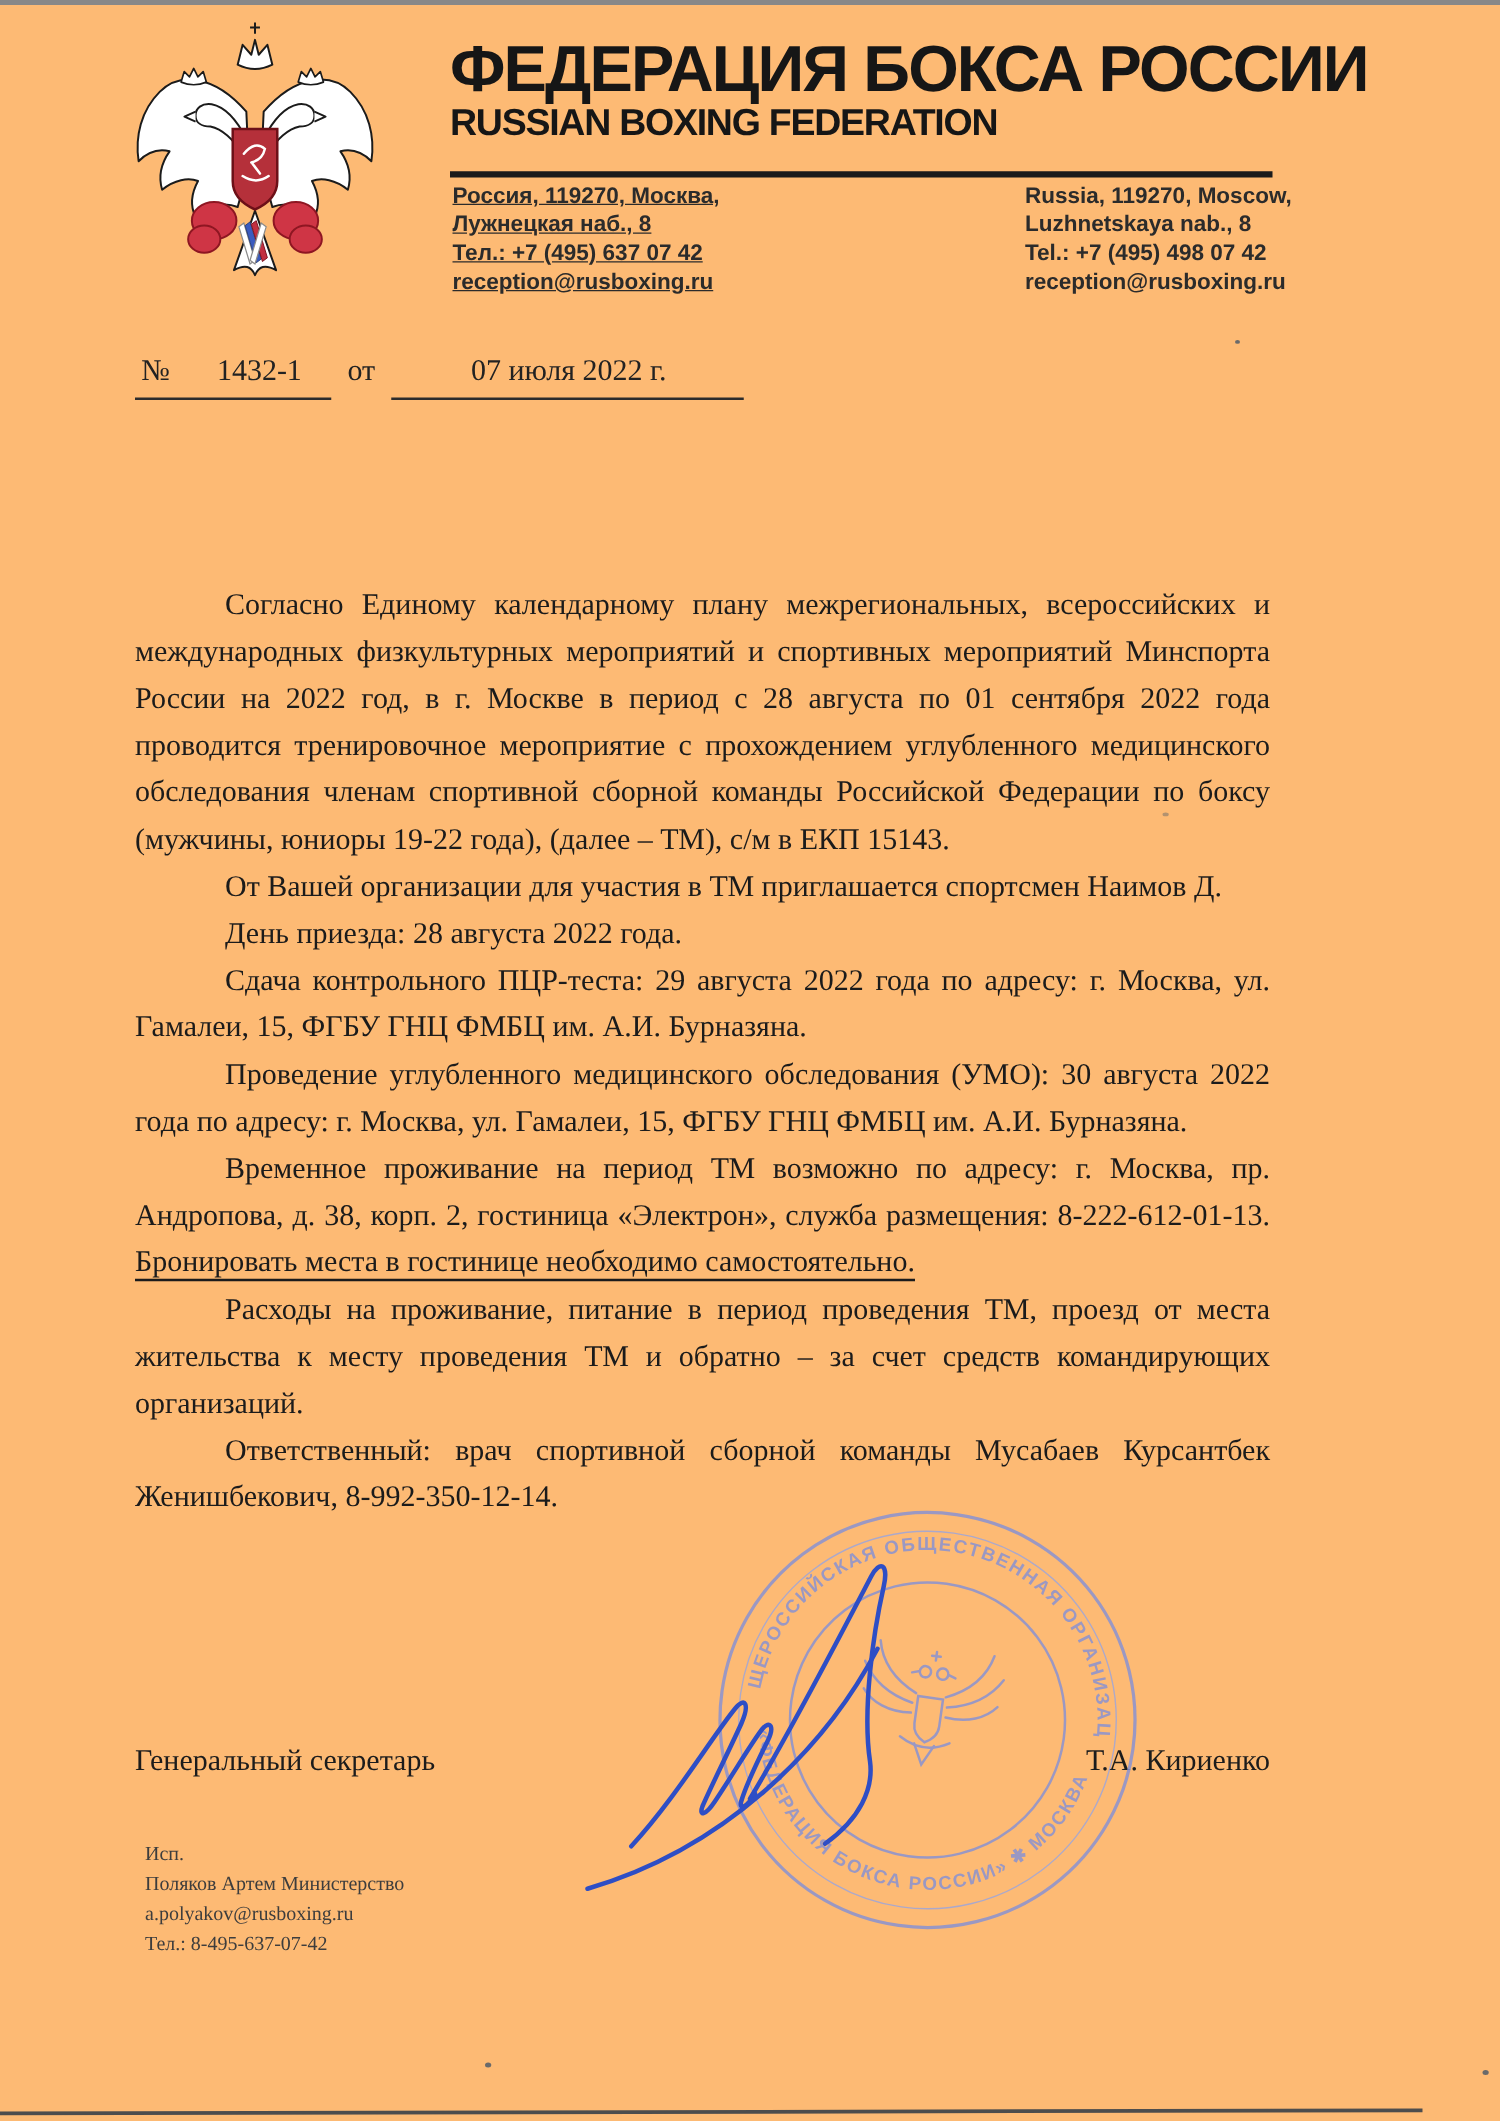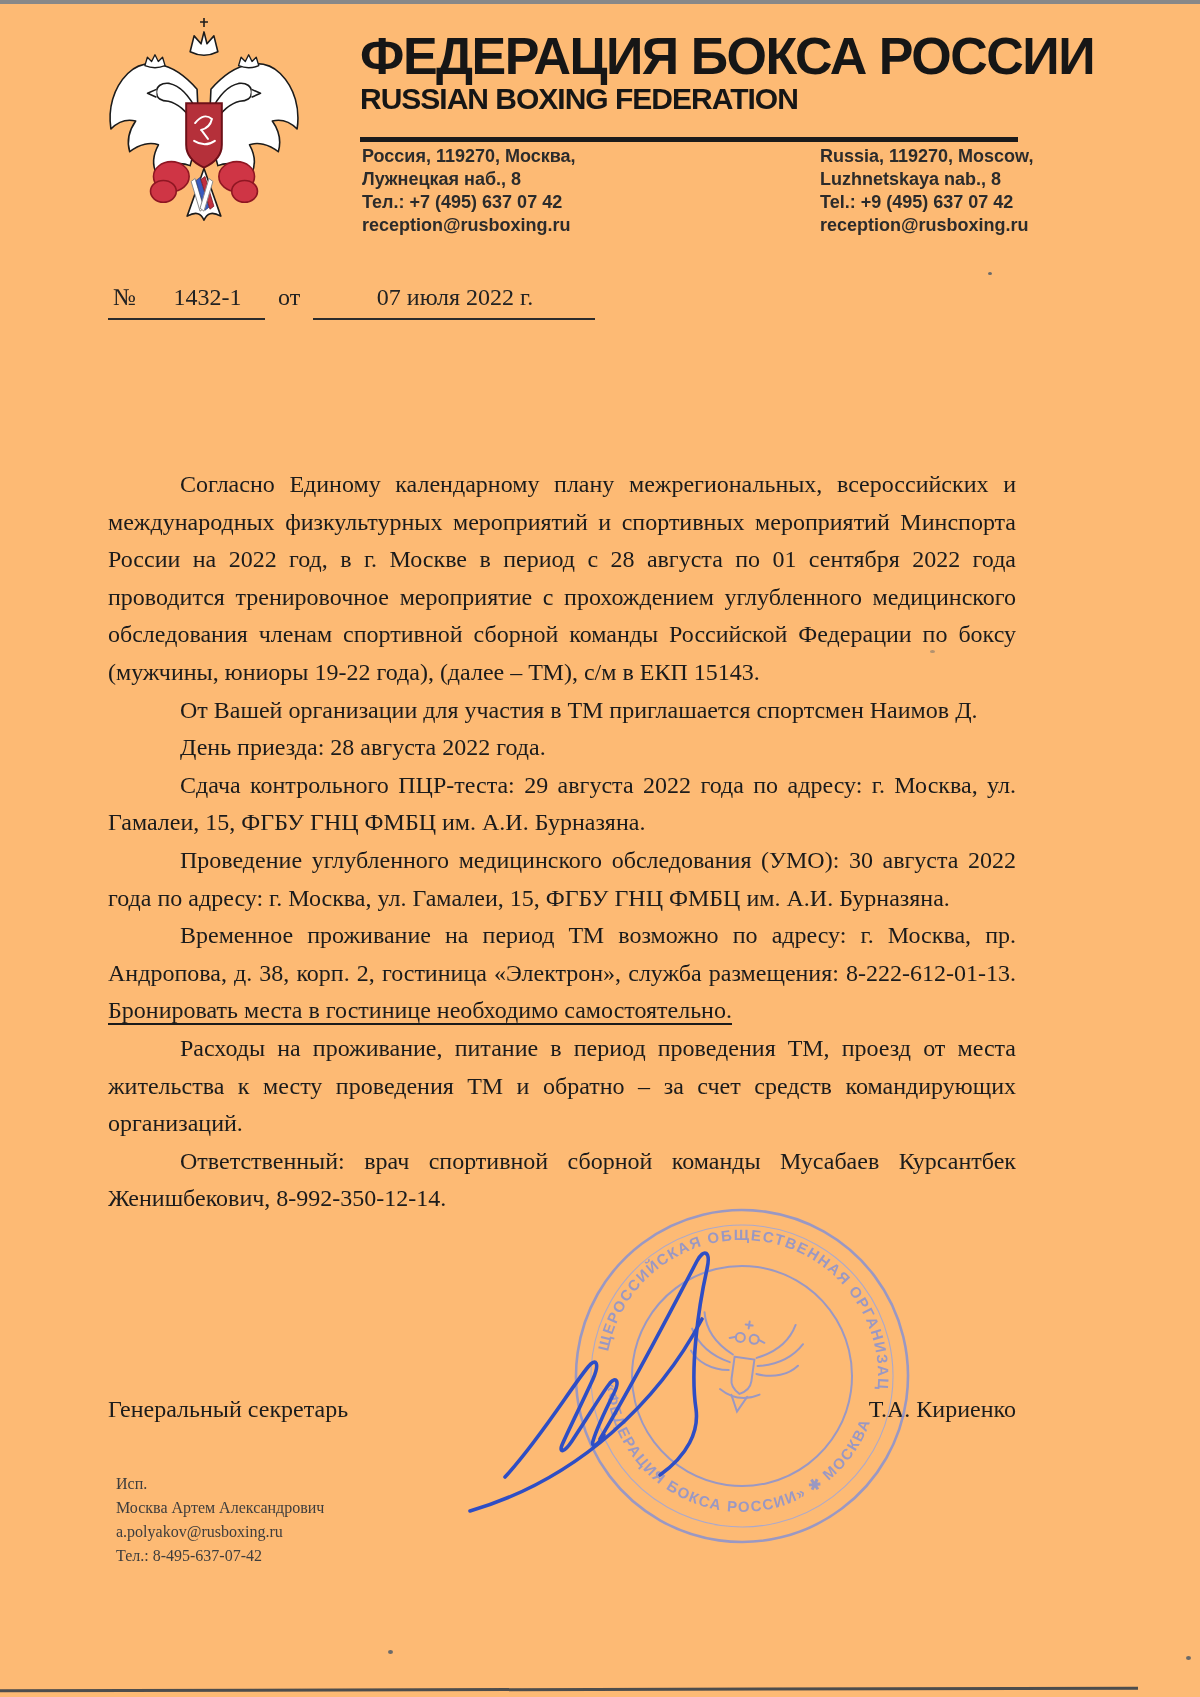--- a/index.html
+++ b/index.html
@@ -9,21 +9,21 @@
   .emblem{position:absolute;left:100px;top:8px;width:208px;height:228px;}
   .title-ru{position:absolute;left:360px;top:22px;width:660px;
             font-family:"Liberation Sans",sans-serif;font-weight:bold;
             font-size:52px;letter-spacing:-1.5px;color:#161616;white-space:nowrap;}
   .title-en{position:absolute;left:360px;top:78px;width:660px;
             font-family:Liberation Sans, sans-serif;font-weight:bold;
             font-size:30px;letter-spacing:-1px;color:#161616;white-space:nowrap;}
   .head-rule{position:absolute;left:360px;top:133px;width:658px;height:5px;background:#1b1b1b;}
   .addr{position:absolute;top:141px;font-family:"Liberation Sans",sans-serif;
         font-size:18px;font-weight:bold;color:#2b2b2b;line-height:23px;}
-  .addr-ru{left:362px;width:330px;}
+  .addr-ru{left:362px;width:330px;text-decoration:underline;}
   .addr-en{left:820px;width:260px;}
   
   .ref{position:absolute;font-size:24px;color:#222;}
   .u-line{position:absolute;height:2px;background:#2c2c2c;}
   .ref-center{text-align:center;display:inline-block;}
   
   .recipient{position:absolute;left:108px;top:330px;width:908px;text-align:right;
              font-size:24px;color:#1c1c1c;}
   .body-text{position:absolute;left:108px;top:462px;width:908px;
              font-size:24px;line-height:37.6px;text-align:justify;color:#1b1b1b;}
@@ -102,21 +102,21 @@
 
   <div class="addr addr-ru">
     <div>Россия, 119270, Москва,</div>
     <div>Лужнецкая наб., 8</div>
     <div>Тел.: +7 (495) 637 07 42</div>
     <div>reception@rusboxing.ru</div>
   </div>
   <div class="addr addr-en">
     <div>Russia, 119270, Moscow,</div>
     <div>Luzhnetskaya nab., 8</div>
-    <div>Tel.: +9 (495) 637 07 42</div>
+    <div>Tel.: +7 (495) 498 07 42</div>
     <div>reception@rusboxing.ru</div>
   </div>
 
   <span class="ref" style="left:113px;top:280px;">№</span>
   <span class="ref ref-center" style="left:150px;top:280px;width:115px;">1432-1</span>
   <div class="u-line" style="left:108px;top:314px;width:157px;"></div>
   <span class="ref" style="left:278px;top:280px;">от</span>
   <span class="ref ref-center" style="left:330px;top:280px;width:250px;">07 июля 2022 г.</span>
   <div class="u-line" style="left:313px;top:314px;width:282px;"></div>
 
@@ -170,21 +170,21 @@
 
     <g stroke="#2e4ec5" stroke-width="3.6" fill="none" stroke-linecap="round" stroke-linejoin="round">
       <path d="M 55 278 C 90 240, 120 190, 138 168 C 146 158, 150 164, 143 180 C 132 204, 118 232, 112 246 C 109 254, 114 254, 122 242 C 138 218, 152 194, 160 184 C 166 177, 170 182, 164 194 C 154 214, 146 232, 143 242 C 141 249, 147 248, 154 236"></path>
       <path d="M 150 240 C 180 190, 222 110, 247 62 C 254 49, 261 52, 257 70 C 248 110, 240 170, 246 210 C 249 232, 238 256, 210 276"></path>
       <path d="M 252 120 C 210 200, 130 280, 20 312"></path>
     </g>
   </svg>
 
   <div class="footer">
     <div>Исп.</div>
-    <div>Москва Артем Александрович</div>
+    <div>Поляков Артем Министерство</div>
     <div>a.polyakov@rusboxing.ru</div>
     <div>Тел.: 8-495-637-07-42</div>
   </div>
 
   <div class="scan-edge"></div>
   <div class="speck" style="left:988px;top:268px;width:4px;height:3px;"></div>
   <div class="speck" style="left:930px;top:646px;width:5px;height:3px;opacity:.5;"></div>
   <div class="speck" style="left:388px;top:1646px;width:5px;height:4px;"></div>
   <div class="speck" style="left:1186px;top:1652px;width:5px;height:4px;"></div>
 

